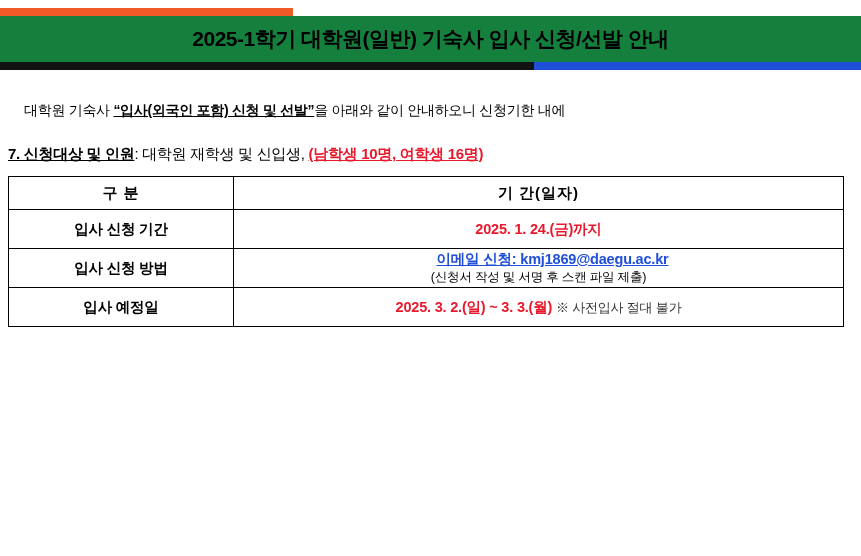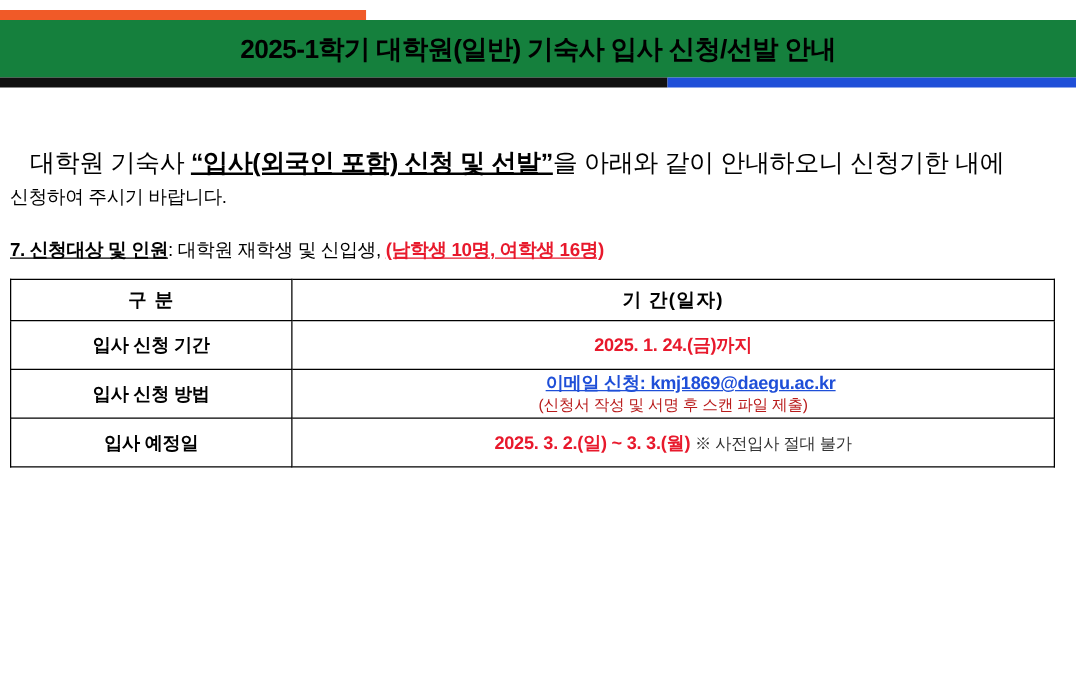--- a/index.html
+++ b/index.html
@@ -65,22 +65,22 @@
     display: flex;
   }
   .banner-botbar .seg-black { width: 62%; height: 100%; background: #111111; }
   .banner-botbar .seg-blue  { width: 38%; height: 100%; background: #1f4fd8; }
 
   
   .content {
     padding: 0 14px 0 8px;
   }
   .intro {
-    margin-top: 47px;
-    font-size: 20px;
+    margin-top: 26px;
+    font-size: 14px;
     line-height: 28px;
     letter-spacing: -0.3px;
     white-space: nowrap;
   }
   .intro .indent { display: inline-block; width: 16px; }
   .intro-strong {
     font-weight: bold;
     text-decoration: underline;
   }
   .intro-line2 {
@@ -147,21 +147,21 @@
   }
   .cell-value.left {
     text-align: left;
     padding-left: 8px;
     line-height: 21px;
   }
   .red-b { color: #e8192c; font-weight: bold; }
   .blue-bu { color: #1f4fd8; font-weight: bold; text-decoration: underline; margin-left: 28px; }
   .small-note {
     font-size: 12.5px;
-    color: #b91c1c;
+    color: #000000;
   }
   .note-gray {
     color: #333333;
     font-size: 13px;
     font-weight: normal;
   }
   .row-tall .cell-label,
   .row-tall .cell-value { height: 46px; }
 </style>
 </head>
@@ -181,21 +181,20 @@
       <div class="seg-black"></div>
       <div class="seg-blue"></div>
     </div>
   </div>
 
   <div class="content">
 
     <div class="intro">
       <span class="indent"></span><span>대학원 기숙사 </span><span class="intro-strong">“입사(외국인 포함) 신청 및 선발”</span><span>을 아래와 같이 안내하오니 신청기한 내에</span>
     </div>
-    <div class="intro-line2">신청하여 주시기 바랍니다.</div>
 
     <div class="section">
       <span class="sec-num">7. 신청대상 및 인원</span><span>: </span><span>대학원 재학생 및 신입생, </span><span class="red-bold-underline">(남학생 10명, 여학생 16명)</span>
     </div>
 
 
     <table class="schedule">
       <thead>
         <tr>
           <th class="col-label">구 분</th>

